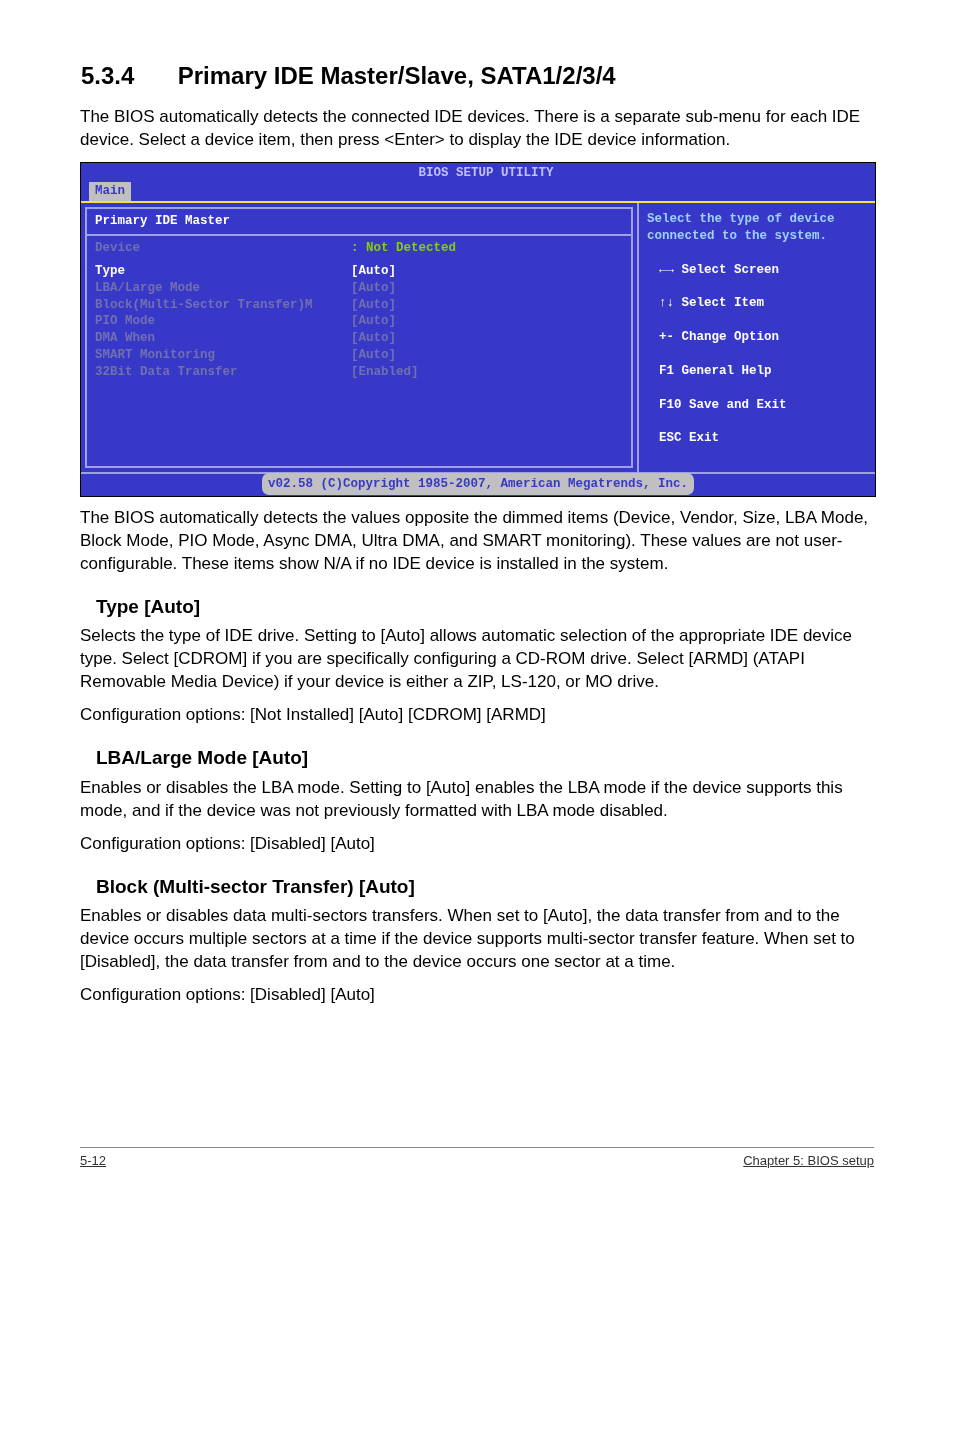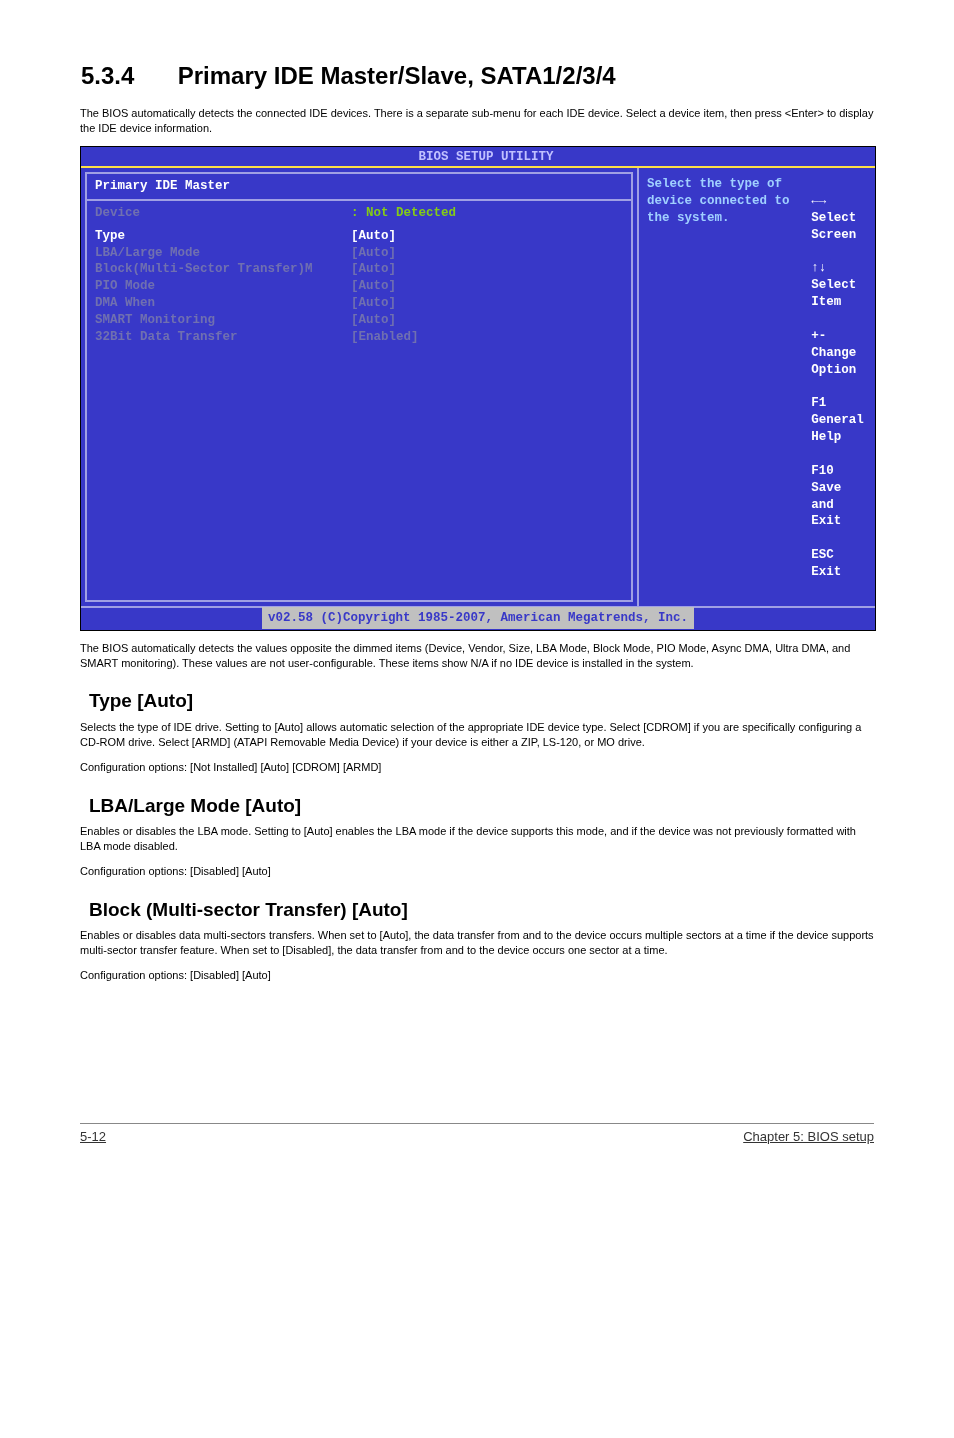--- a/index.html
+++ b/index.html
@@ -10,22 +10,22 @@
     box-sizing: border-box;
     color: #000;
     line-height: 1.35;
   }
   h2 {
     font-size: 24px;
     font-weight: bold;
     margin: 0 0 14px 1px;
   }
   h2 .secnum { display: inline-block; width: 90px; }
-  p { font-size: 11px; margin: 0 0 10px 0; }
-  h3 { font-size: 19px; font-weight: bold; margin: 18px 0 6px 9px; }
+  p { font-size: 17px; margin: 0 0 10px 0; }
+  h3 { font-size: 19px; font-weight: bold; margin: 18px 0 6px 16px; }
 
   
   .bios {
     width: 100%;
     background: #3838c8;
     color: #fff;
     font-family: "Courier New", monospace;
     font-size: 12.5px;
     font-weight: bold;
     border: 1px solid #000;
@@ -57,37 +57,38 @@
   .bios-row.first .bios-label,
   .bios-row.first .bios-val { color: #fff; background: transparent; }
   .bios-row.detected .bios-val { color: #84cc16; text-align: right; }
 
   .bios-right {
     width: 220px;
     border-left: 2px solid #a0a0e4;
     padding: 8px 8px 8px 8px;
     color: #c0c0ff;
     display: flex;
-    flex-direction: row;
+    flex-direction: column;
     justify-content: space-between;
   }
   .bios-help { color: #a0d0ff; white-space: pre-line; }
-  .bios-keys { color: #fff; white-space: pre-line; }
+  .bios-keys { color: #fff; white-space: pre-line; margin-left: 12px; }
 
   .bios-footer {
     text-align: center;
     background: #3838c8;
     color: #c0c0ff;
     border-top: 2px solid #a0a0e4;
     padding: 2px 0 3px 0;
   }
   .bios-footer-text {
     background: #c0c0c0;
     color: #3838c8;
     padding: 4px 6px;
+    border-radius: 7px;
   }
 
   body > footer.page-footer {
     display: flex;
     justify-content: space-between;
     font-size: 13px;
     color: #333;
     margin-top: 140px;
     border-top: 1px solid #888;
     padding-top: 4px;
@@ -99,20 +100,23 @@
 
 <h2>
   <span class="secnum">5.3.4</span>
   <span>Primary IDE Master/Slave, SATA1/2/3/4</span>
 </h2>
 
 <p>The BIOS automatically detects the connected IDE devices. There is a separate sub-menu for each IDE device. Select a device item, then press &lt;Enter&gt; to display the IDE device information.</p>
 
 <div class="bios">
   <div class="bios-title-row">BIOS SETUP UTILITY</div>
+  <div class="bios-tab-row">
+    <span class="bios-tab">Main</span>
+  </div>
   <div class="bios-body">
     <div class="bios-left">
       <div class="bios-left-title">Primary IDE Master</div>
       <hr class="bios-left-hr">
       <div class="bios-row detected dim">
         <span class="bios-label">Device</span>
         <span class="bios-val">: Not Detected</span>
       </div>
       <div style="height:6px"></div>
       <div class="bios-row first">

